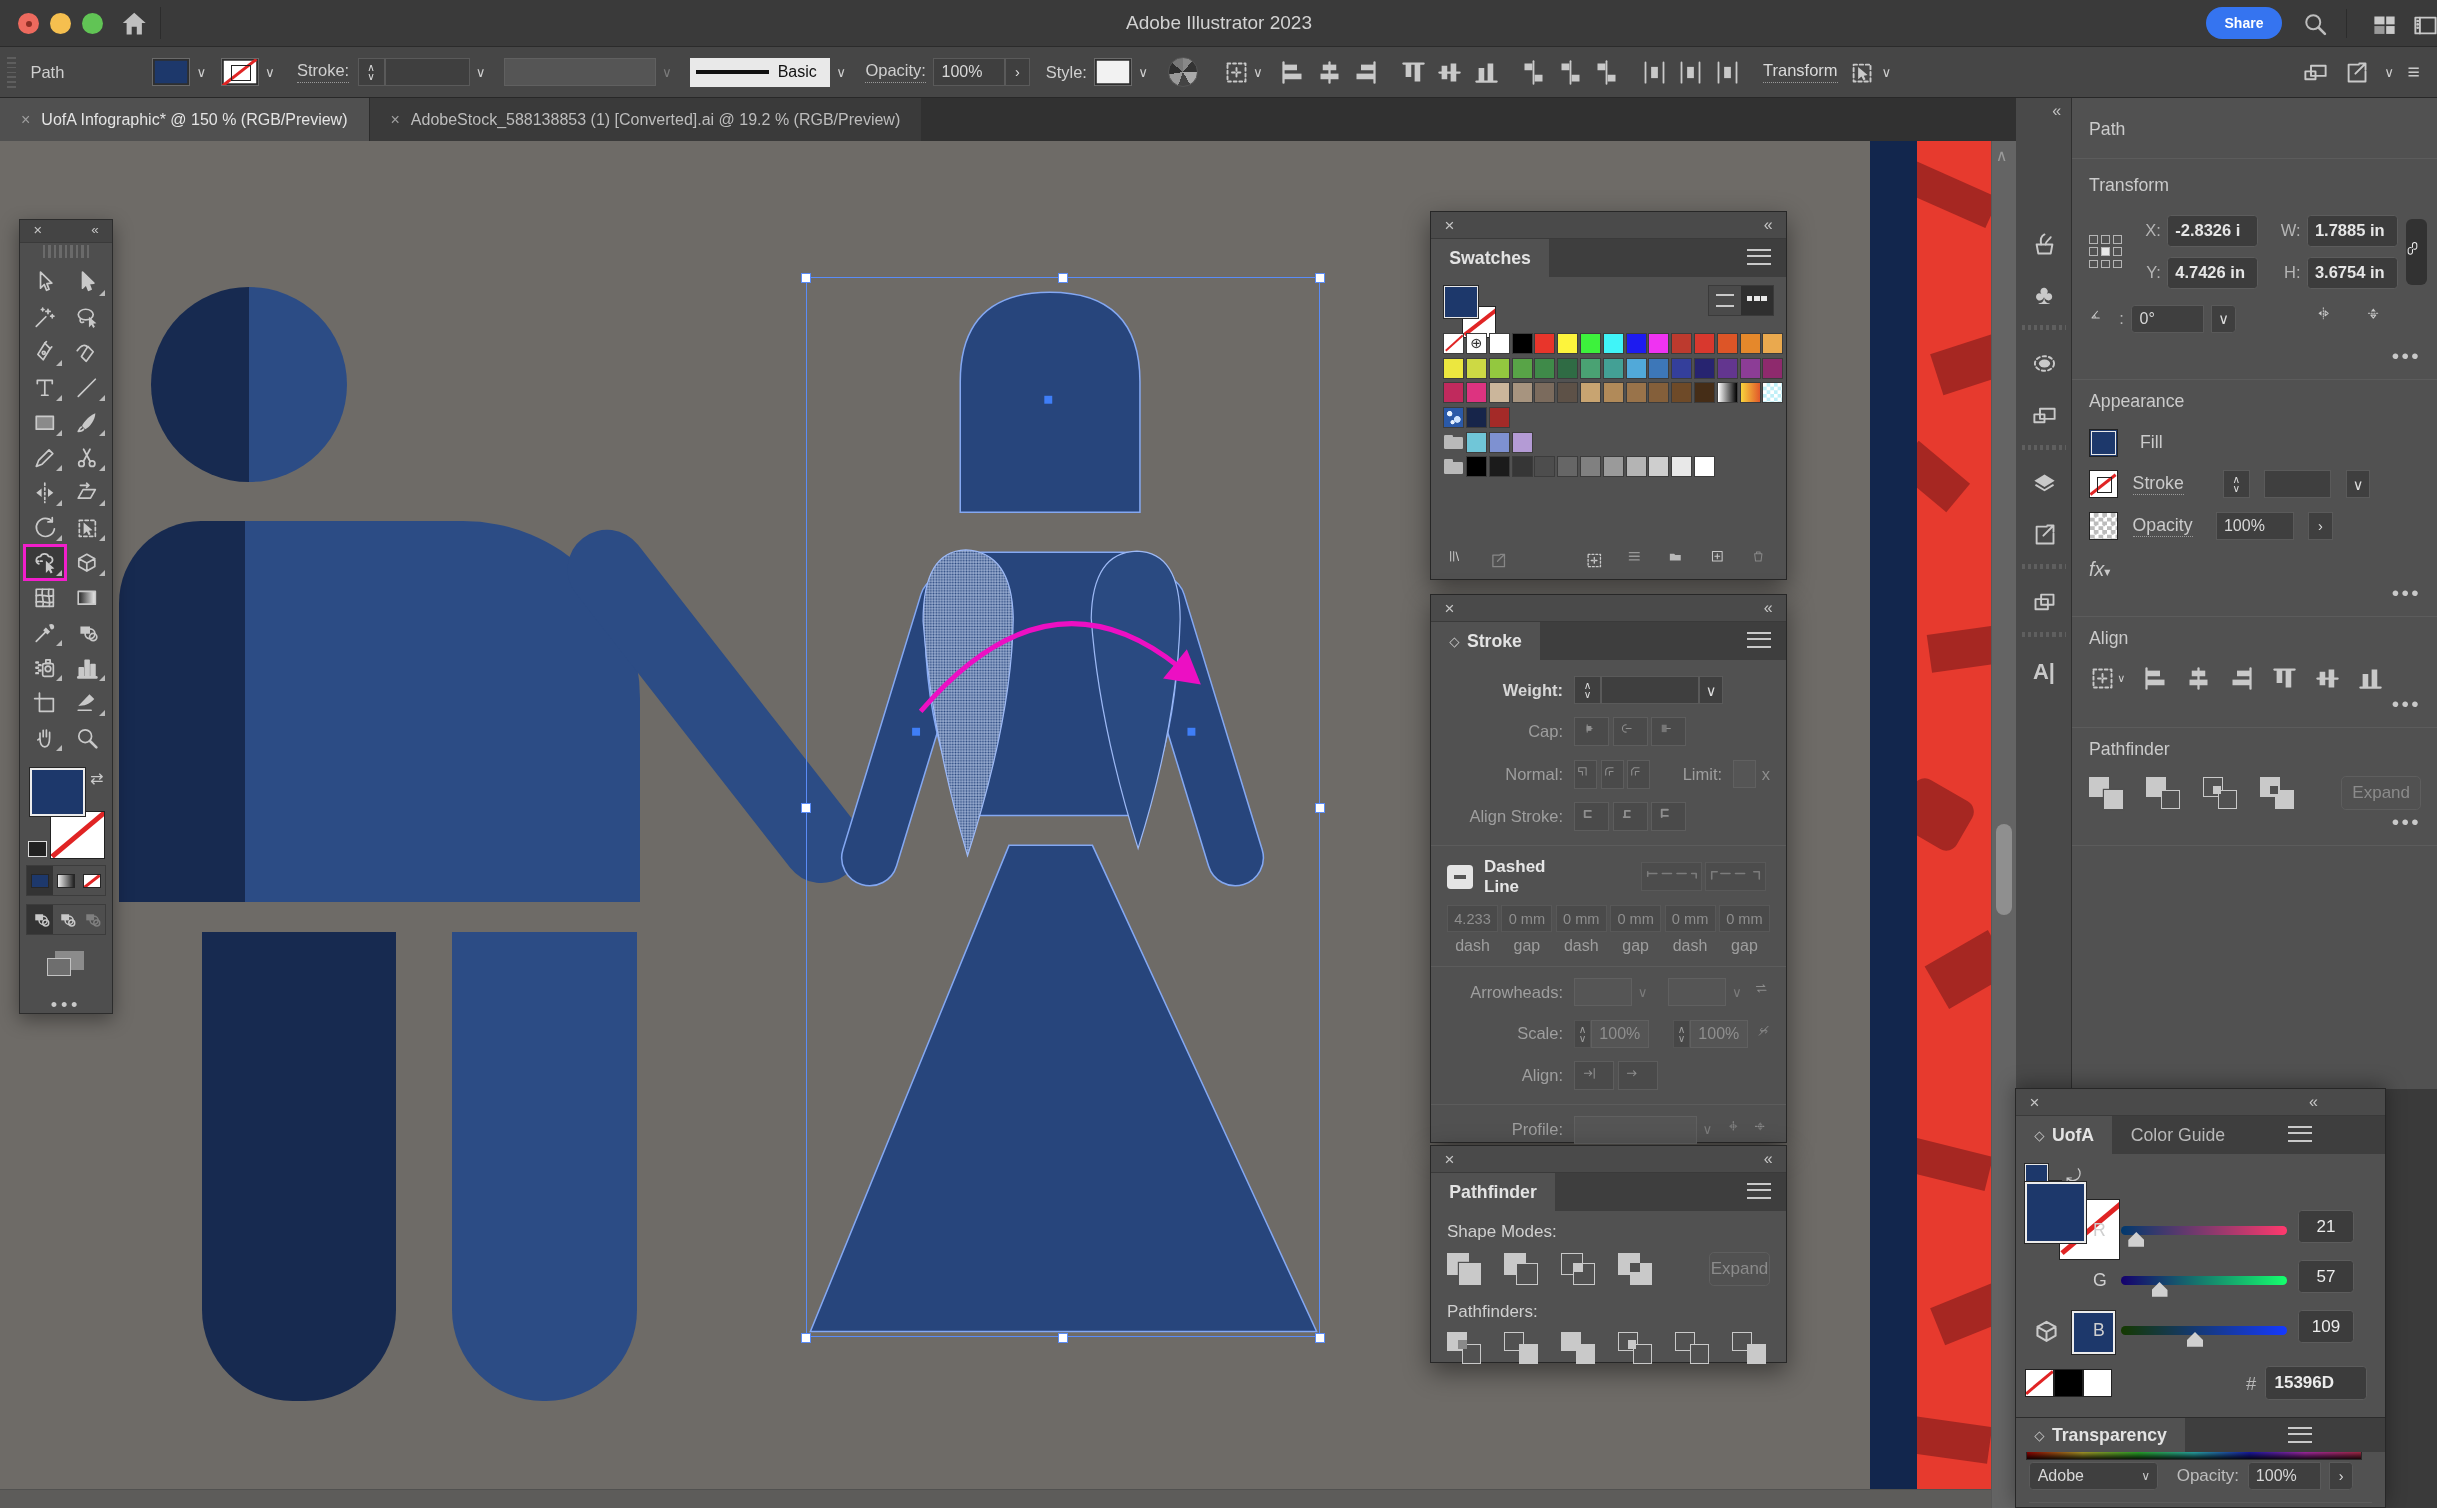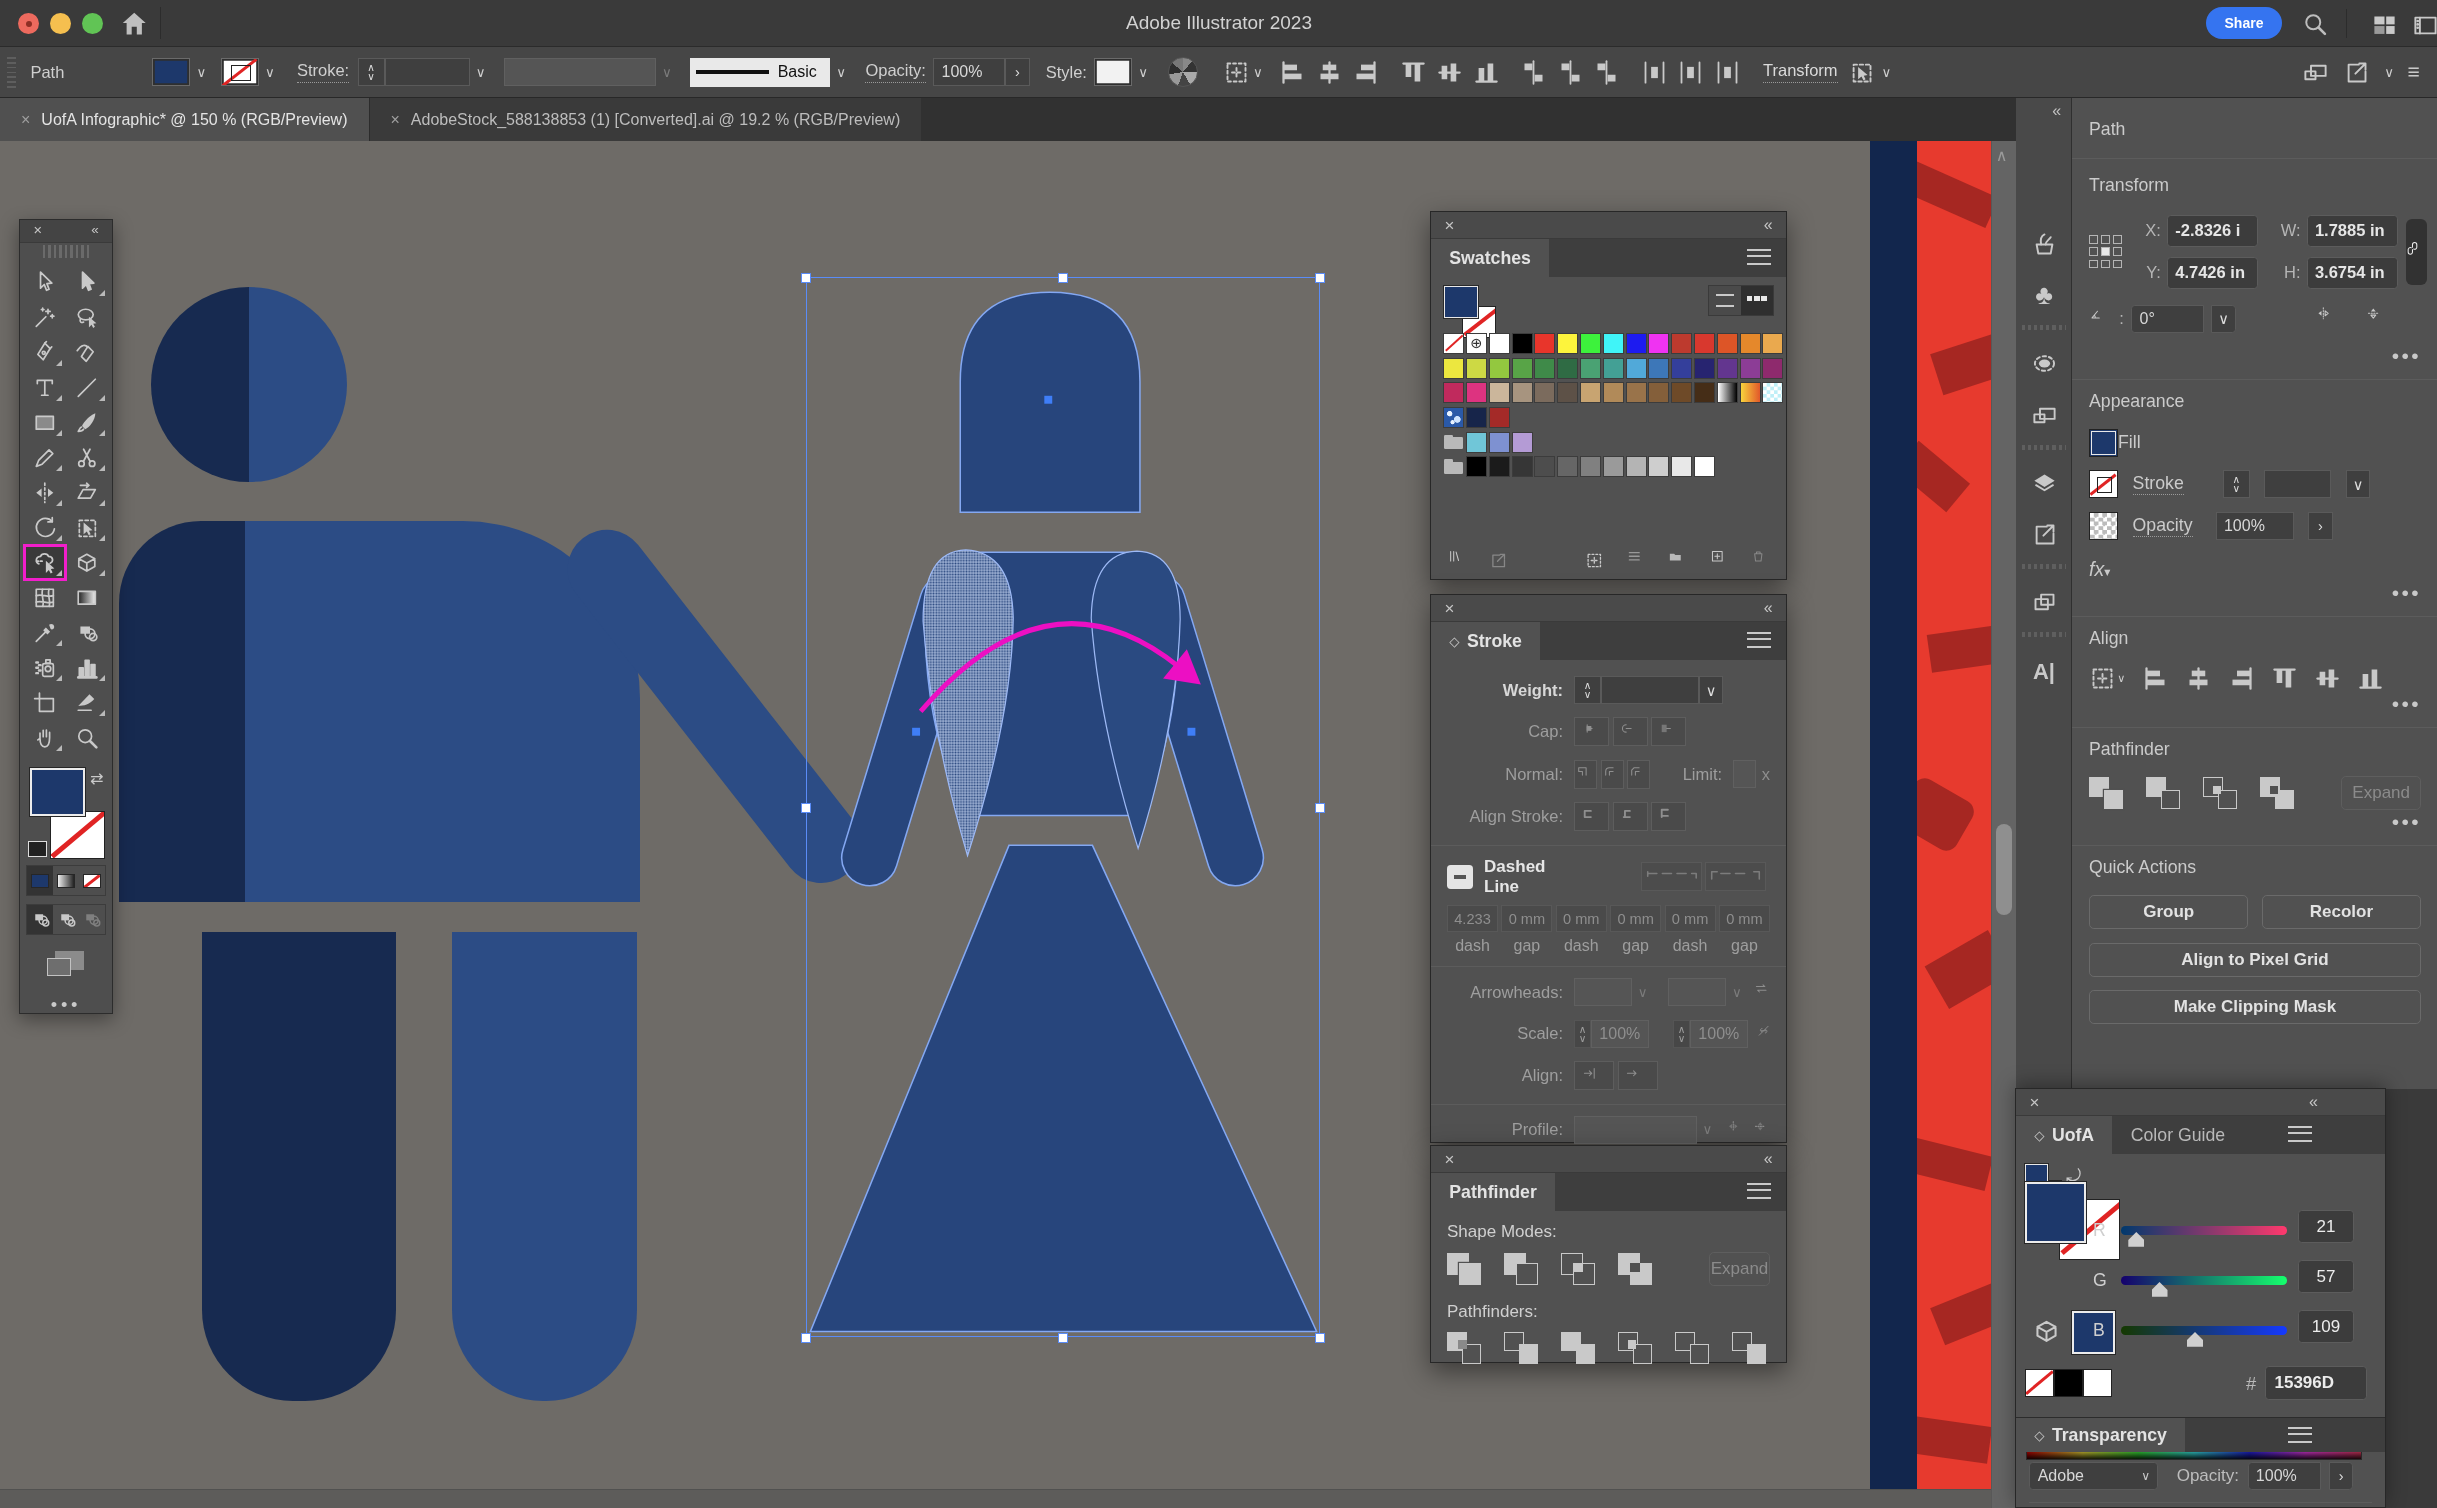--- a/index.html
+++ b/index.html
@@ -1287,21 +1287,21 @@
               <path d="M4 12 H20" stroke-dasharray="2 2.4"></path>
               <path d="M8 9 L12 4 L16 9 Z" fill="#c9c9c9" stroke="none"></path>
               <path d="M8 15 L12 20 L16 15 Z"></path>
             </svg>
         </div>
         <div class="dots3" style="text-align:right;margin-top:11px">•••</div>
       </div>
       <div class="hr"></div>
       <div class="sect">
         <div class="secttitle">Appearance</div>
-        <div style="display:flex;align-items:center;margin-top:17px;gap:0">
+        <div style="display:flex;align-items:center;margin-top:17px;gap:22px">
           <span class="minisw" style="background:#1d386b;outline:1.8px solid #e8e8e8;outline-offset:-3px"></span>
           <span class="plabel">Fill</span>
         </div>
         <div style="display:flex;align-items:center;margin-top:13.4px;gap:14.6px">
           <span class="minisw strokenone sm" style="position:relative;overflow:hidden;background:#fff"></span>
           <span class="plabel" style="border-bottom:1.2px dotted #9a9a9a">Stroke</span>
           <span class="stepper" style="margin-left:24.4px">
               <span>∧</span>
               <span>∨</span>
             </span>
@@ -1368,33 +1368,20 @@
           <span class="pfi small">
               <span class="a fill"></span>
               <span class="b fill"></span>
               <span style="position:absolute;left:9.8px;top:8.5px;width:8.5px;height:8.5px;background:var(--panel)"></span>
             </span>
           <span class="qabtn dis" style="width:104px;margin-left:24.4px">Expand</span>
         </div>
         <div class="dots3" style="text-align:right">•••</div>
       </div>
       <div class="hr"></div>
-      <div class="sect">
-        <div class="secttitle">Quick Actions</div>
-        <div style="display:flex;gap:13.4px;margin-top:17px">
-          <span class="qabtn" style="flex:1">Group</span>
-          <span class="qabtn" style="flex:1">Recolor</span>
-        </div>
-        <div style="margin-top:13.4px">
-            <span class="qabtn" style="width:100%">Align to Pixel Grid</span>
-          </div>
-        <div style="margin-top:13.4px">
-            <span class="qabtn" style="width:100%">Make Clipping Mask</span>
-          </div>
-      </div>
     </div>
   </div>
 
   <div class="abs colorgrp">
     <div class="phead">
       <span class="x">×</span>
       <span class="coll" style="right:67px">«</span>
     </div>
     <div class="ptabs">
       <div class="ptab on">

